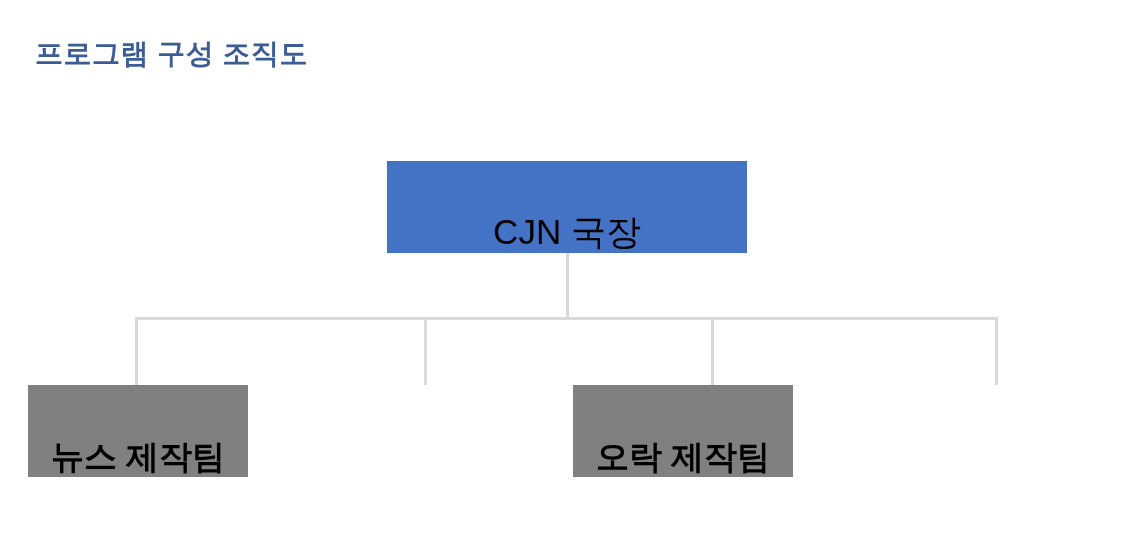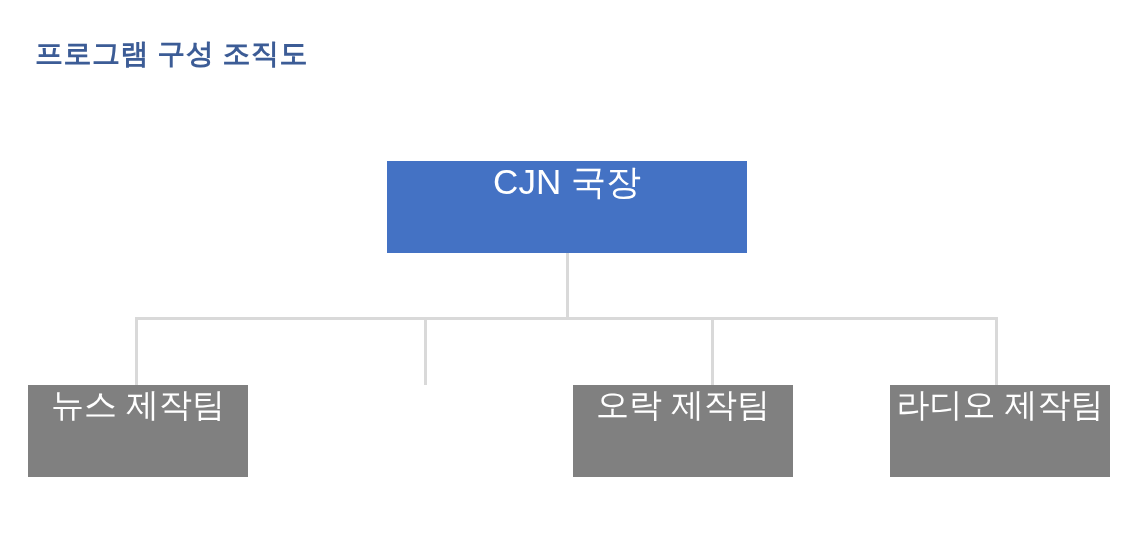--- a/index.html
+++ b/index.html
@@ -25,41 +25,42 @@
     font-size: 28px;
     font-weight: bold;
     color: #3c5c96;
     letter-spacing: 0.5px;
     white-space: nowrap;
     line-height: 1.25;
   }
   .node {
     position: absolute;
     display: flex;
-    align-items: flex-start;
+    align-items: flex-end;
     justify-content: center;
-    color: #ffffff;
+    color: #000000;
     text-align: center;
     box-sizing: border-box;
     line-height: 1.2;
   }
   .node-root {
     left: 387px;
     top: 161px;
     width: 360px;
     height: 92px;
     background: #4472c4;
     font-size: 35px;
   }
   .node-child {
     top: 385px;
     width: 220px;
     height: 92px;
     background: #808080;
     font-size: 33px;
+    font-weight: bold;
   }
   .node-child-0 { left: 28px; }
   .node-child-1 { left: 315px; }
   .node-child-2 { left: 573px; }
   .node-child-3 { left: 890px; }
 
   .connector {
     position: absolute;
     background: #d9d9d9;
   }
@@ -111,17 +112,14 @@
 
   <div class="node node-child node-child-0">
     <span>뉴스 제작팀</span>
   </div>
 
 
   <div class="node node-child node-child-2">
     <span>오락 제작팀</span>
   </div>
 
-  <div class="node node-child node-child-3">
-    <span>라디오 제작팀</span>
-  </div>
 
 </div>
 
 </body></html>

